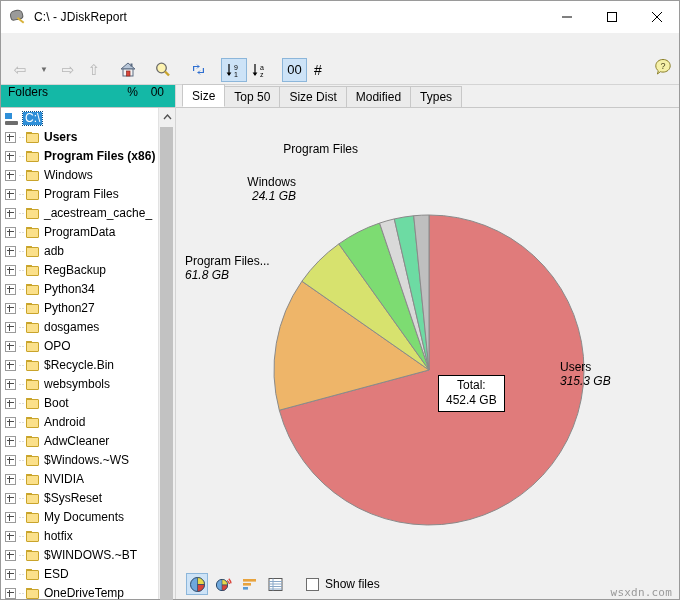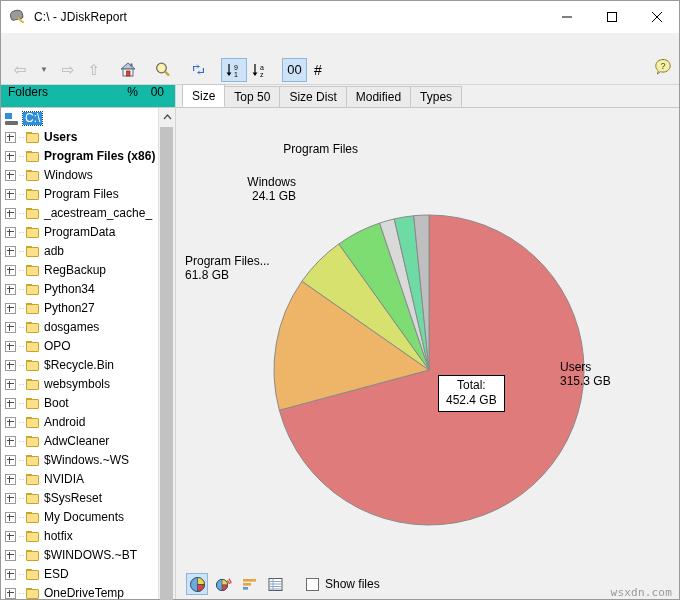--- a/index.html
+++ b/index.html
@@ -159,21 +159,21 @@
     flex:1 1 auto;position:relative;background:#f0f0f0;min-height:0;overflow:hidden;
   }
   .chart-title{
     position:absolute;left:0;right:0;top:15px;text-align:center;
     font-weight:bold;font-size:12px;
   }
   .pie-svg{position:absolute;left:0;top:0;}
   .pie-label{
     position:absolute;font-size:12px;color:#000;line-height:14px;white-space:nowrap;
   }
-  .pie-label .v{display:block;}
+  .pie-label .v{display:block;font-style:italic;}
   .center-box{
     position:absolute;background:#fff;border:1px solid #000;
     padding:2px 7px 3px 7px;text-align:center;font-size:12px;line-height:15px;
   }
   .chart-foot{
     height:30px;flex:0 0 30px;display:flex;align-items:center;
     padding-left:10px;background:#f0f0f0;
   }
   .foot-btn{
     width:22px;height:22px;margin-right:4px;position:relative;

